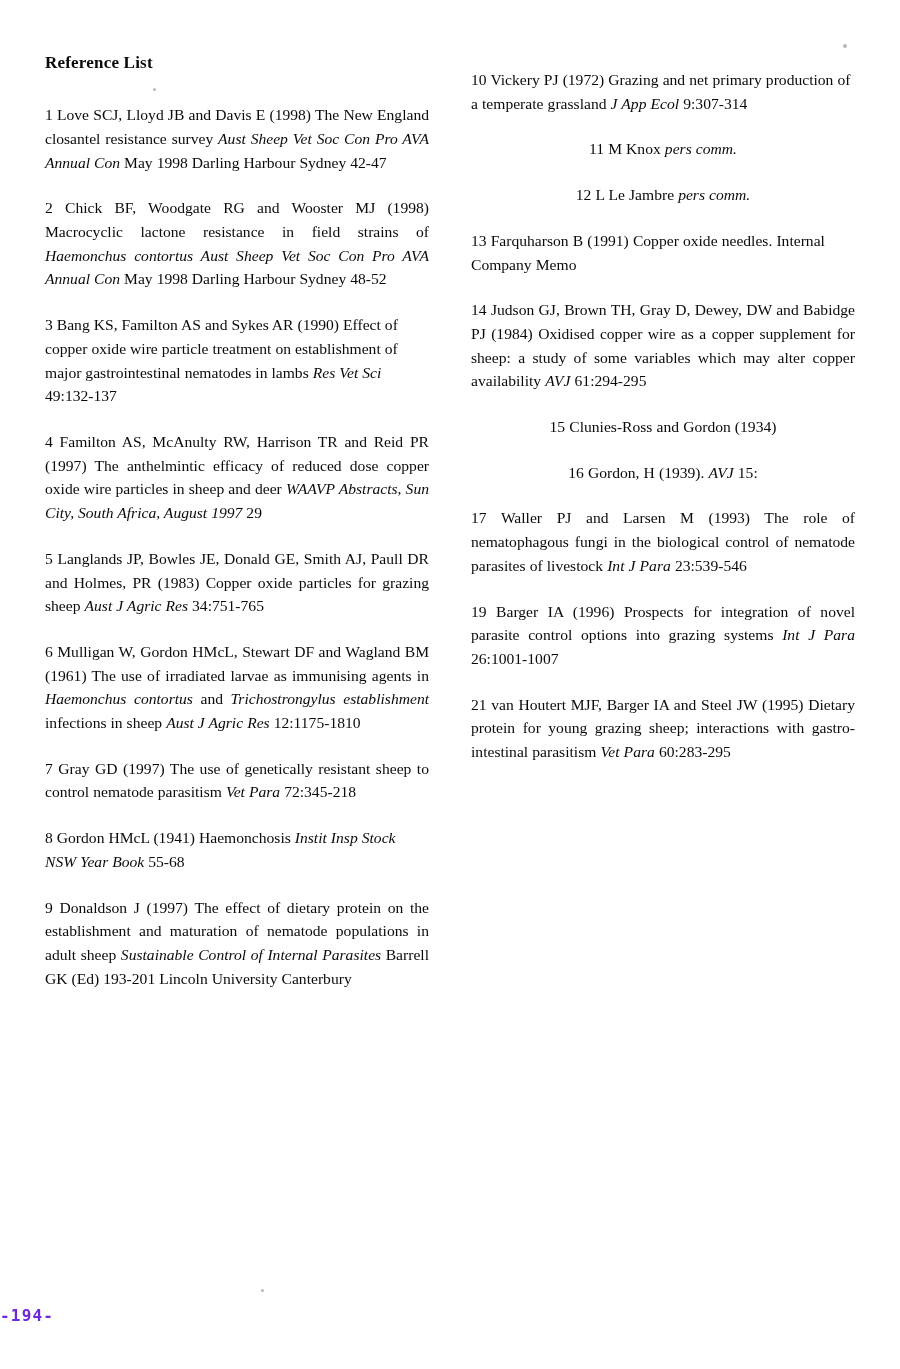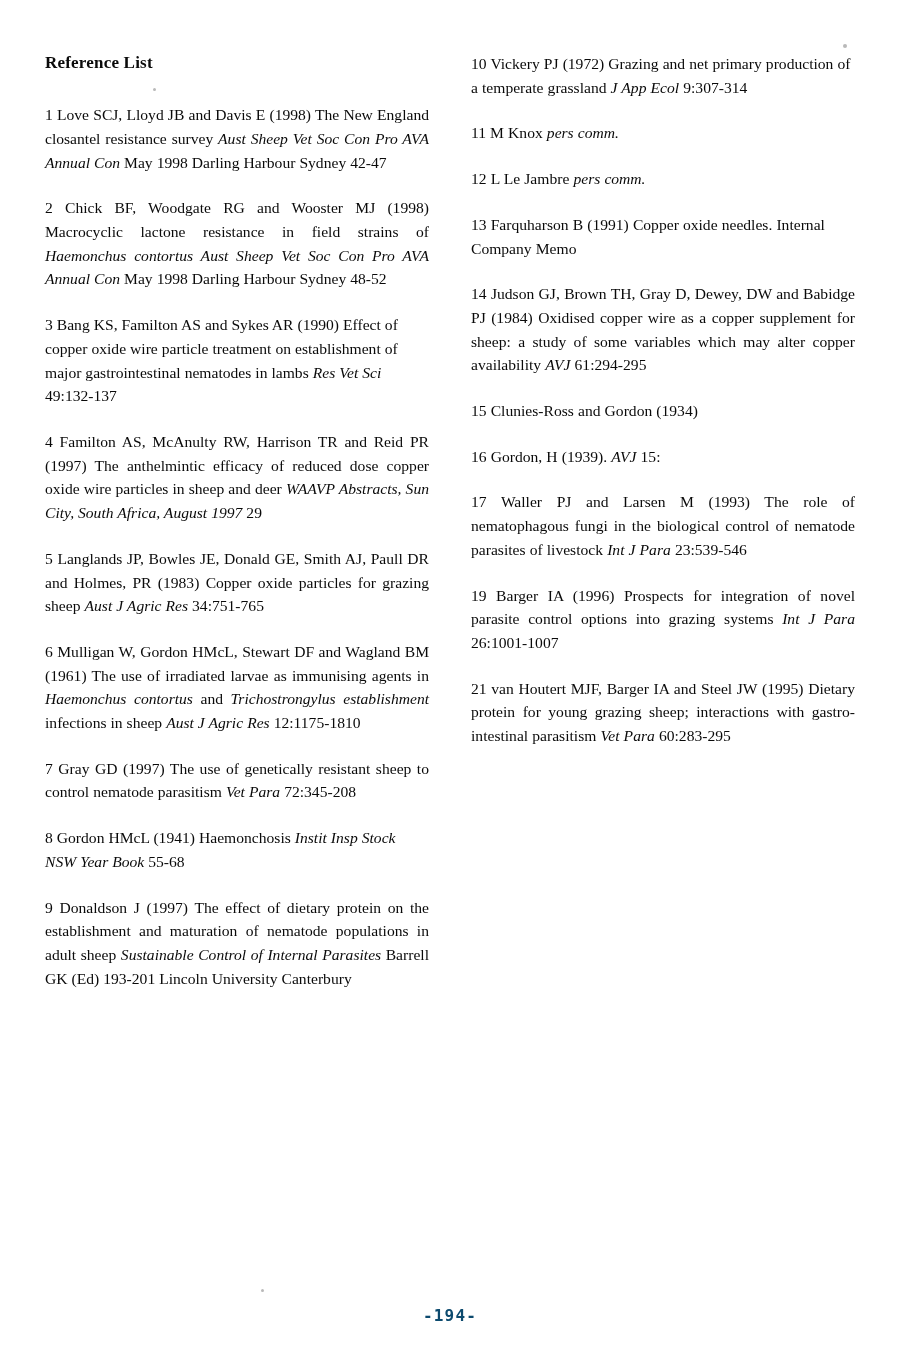--- a/index.html
+++ b/index.html
@@ -41,60 +41,59 @@
     font-size: 17px;
     letter-spacing: 0.2px;
     margin: 0 0 30px 0;
     line-height: 1.25;
   }
 
   
   .ref {
     font-size: 15.6px;
     line-height: 23.7px;
-    margin: 0 0 22px 0;
+    margin: 16px 0 22px 0;
     text-align: justify;
     text-justify: inter-word;
     hyphens: none;
     -webkit-hyphens: none;
     word-spacing: 0.1px;
   }
   .ref:last-child {
     margin-bottom: 0;
   }
   
   .ref.ragged {
     text-align: left;
   }
   
   .ref.single {
-    text-align: left;
+    text-align: center;
   }
 
   .ref i,
   .ref .it {
     font-style: italic;
   }
 
   
   .col-right .ref {
     word-spacing: 0.2px;
   }
 
   .page-number {
     position: absolute;
     left: 0;
     right: 0;
     top: 1306px;
-    text-align: center;
     font-family: "DejaVu Sans Mono", "Liberation Mono", monospace;
     font-size: 16px;
     font-weight: bold;
     letter-spacing: 1.2px;
-    color: #0c4a6e;
+    color: #6d28d9;
   }
 
   
   .speck {
     position: absolute;
     background: #b9b9b9;
     border-radius: 50%;
     pointer-events: none;
   }
 </style>
@@ -107,21 +106,21 @@
 
     <div class="column col-left">
       <h1 class="section-title">Reference List</h1>
       <div>
           <p class="ref"><span>1 Love SCJ, Lloyd JB and Davis E (1998) The New England closantel resistance survey </span><i>Aust Sheep Vet Soc Con Pro AVA Annual Con</i><span> May 1998 Darling Harbour Sydney 42-47</span></p>
           <p class="ref"><span>2 Chick BF, Woodgate RG and Wooster MJ (1998) Macrocyclic lactone resistance in field strains of </span><i>Haemonchus contortus Aust Sheep Vet Soc Con Pro AVA Annual Con</i><span> May 1998 Darling Harbour Sydney 48-52</span></p>
           <p class="ref ragged"><span>3 Bang KS, Familton AS and Sykes AR  (1990) Effect of copper oxide wire particle treatment on establishment of major gastrointestinal nematodes in lambs </span><i>Res Vet Sci</i><span> 49:132-137</span></p>
           <p class="ref"><span>4 Familton AS, McAnulty RW, Harrison TR and Reid PR (1997) The anthelmintic efficacy of reduced dose copper oxide wire particles in sheep and deer </span><i>WAAVP Abstracts, Sun City, South Africa, August 1997</i><span> 29</span></p>
           <p class="ref"><span>5 Langlands JP, Bowles JE, Donald GE, Smith AJ, Paull DR and Holmes, PR (1983) Copper oxide particles for grazing sheep </span><i>Aust J Agric Res</i><span> 34:751-765</span></p>
           <p class="ref"><span>6 Mulligan W, Gordon HMcL, Stewart DF and Wagland BM (1961) The use of irradiated larvae as immunising agents in </span><i>Haemonchus contortus</i><span> and </span><i>Trichostrongylus establishment</i><span> infections in sheep </span><i>Aust J Agric Res</i><span> 12:1175-1810</span></p>
-          <p class="ref"><span>7 Gray GD (1997) The use of genetically resistant sheep to control nematode parasitism </span><i>Vet Para</i><span> 72:345-208</span></p>
+          <p class="ref"><span>7 Gray GD (1997) The use of genetically resistant sheep to control nematode parasitism </span><i>Vet Para</i><span> 72:345-218</span></p>
           <p class="ref ragged"><span>8 Gordon HMcL (1941) Haemonchosis </span><i>Instit Insp Stock NSW Year Book</i><span> 55-68</span></p>
           <p class="ref"><span>9 Donaldson J (1997) The effect of dietary protein on the establishment and maturation of nematode populations in adult sheep </span><i>Sustainable Control of Internal Parasites</i><span> Barrell GK (Ed) 193-201 Lincoln University Canterbury</span></p>
         </div>
     </div>
 
     <div class="column col-right">
       <div>
           <p class="ref ragged"><span>10 Vickery PJ (1972) Grazing and net primary production of a temperate grassland </span><i>J App Ecol</i><span> 9:307-314</span></p>
           <p class="ref single"><span>11 M Knox </span><i>pers comm.</i></p>
           <p class="ref single"><span>12 L Le Jambre </span><i>pers comm.</i></p>

